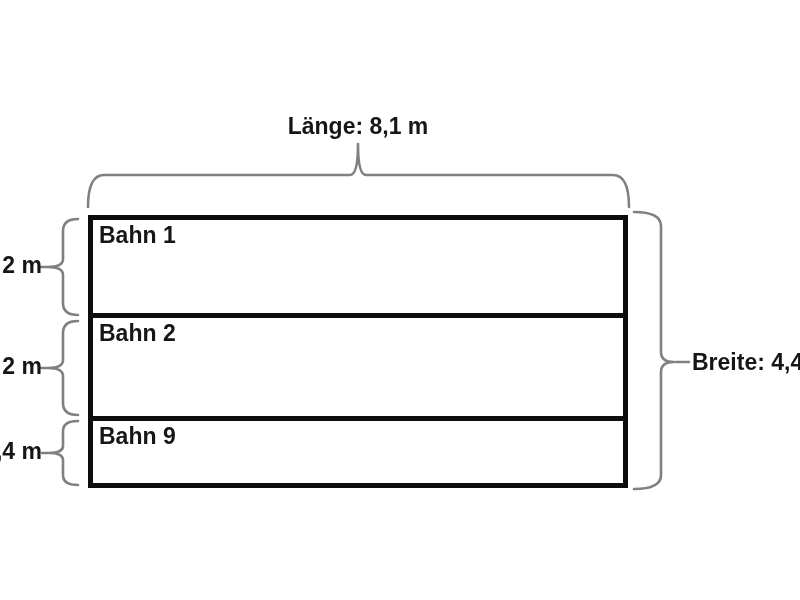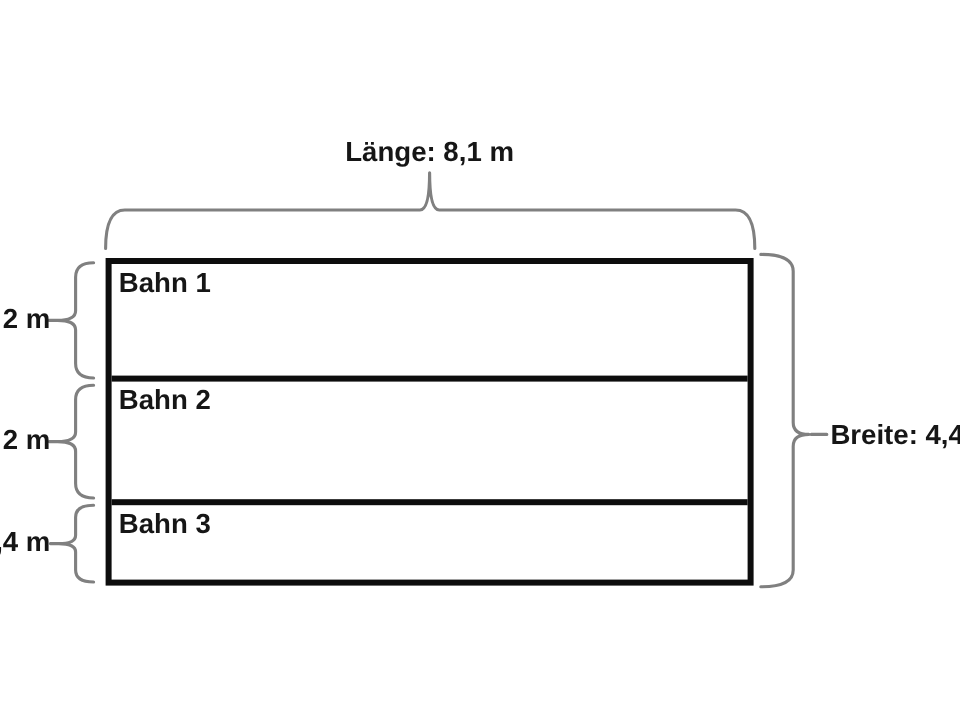--- a/index.html
+++ b/index.html
@@ -111,17 +111,17 @@
   <div class="pool">
     <div class="lane lane-1">
       <div class="lane-label">Bahn 1</div>
     </div>
     <div class="divider"></div>
     <div class="lane lane-2">
       <div class="lane-label">Bahn 2</div>
     </div>
     <div class="divider"></div>
     <div class="lane lane-3">
-      <div class="lane-label">Bahn 3</div>
+      <div class="lane-label">Bahn 9</div>
     </div>
   </div>
 
 </div>
 
 </body></html>

